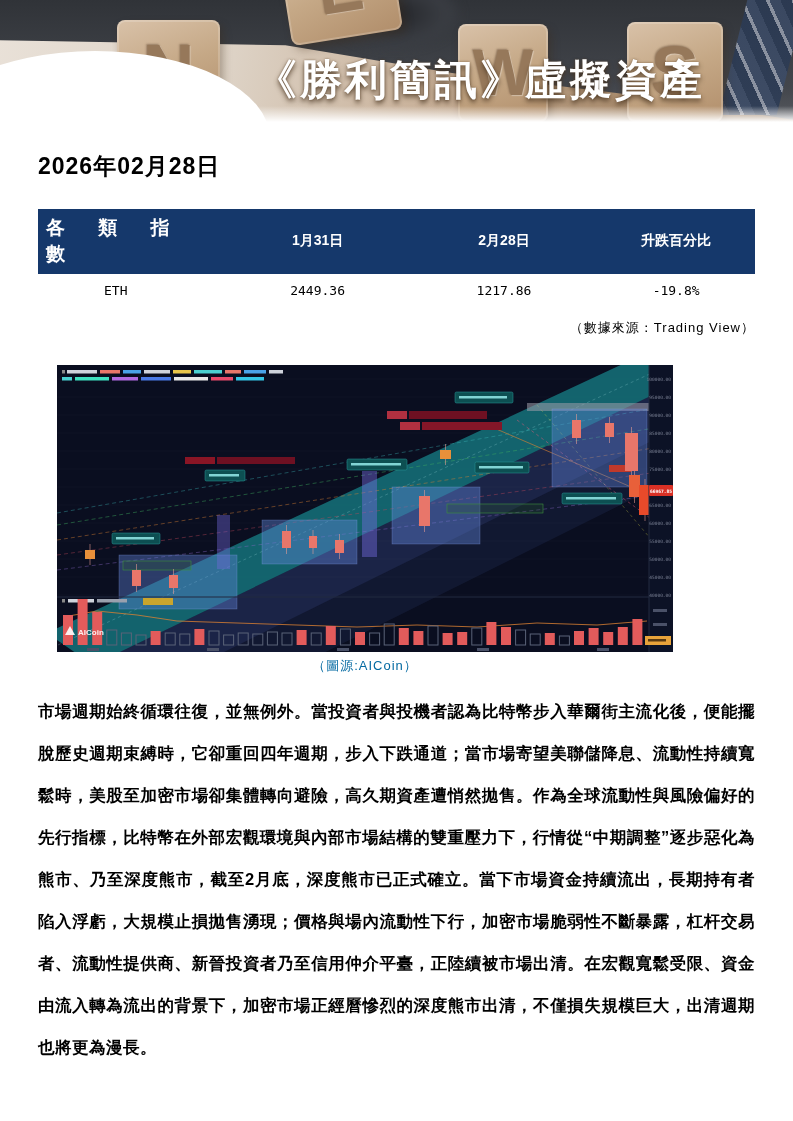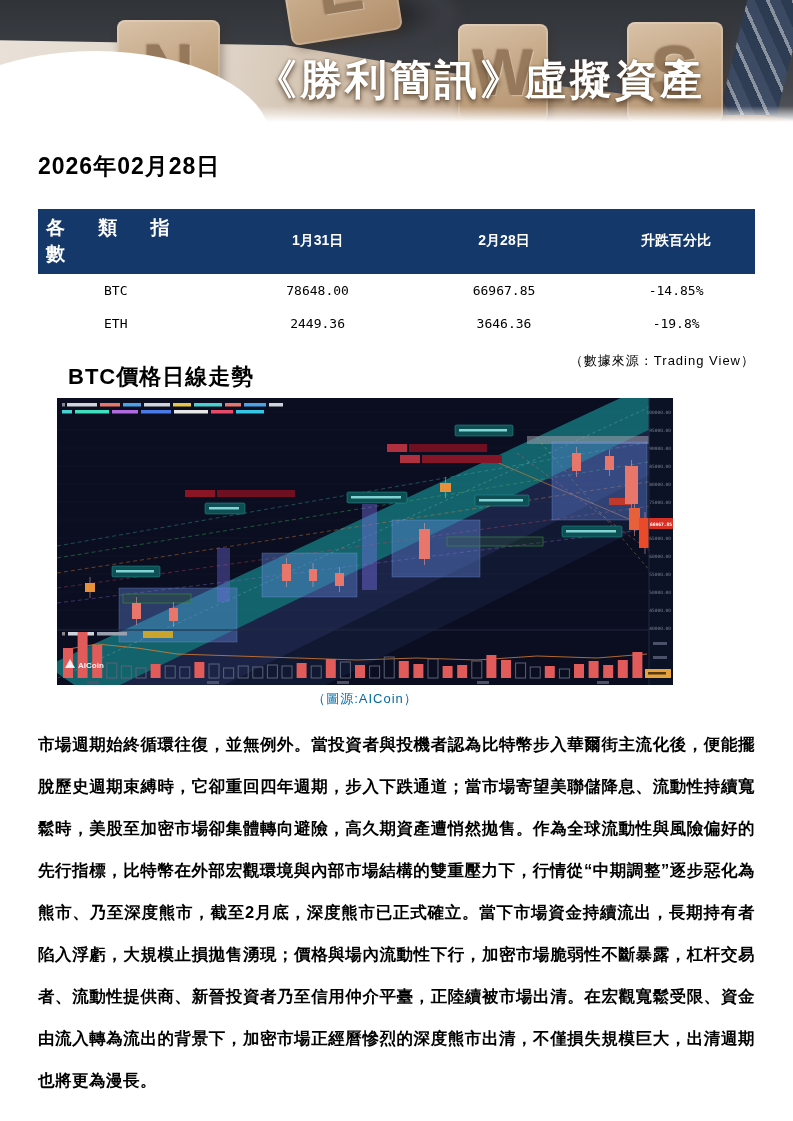--- a/index.html
+++ b/index.html
@@ -90,37 +90,30 @@
       <thead>
         <tr>
           <th class="c0">各 類 指 數</th>
           <th class="c1">1月31日</th>
           <th class="c2">2月28日</th>
           <th class="c3">升跌百分比</th>
         </tr>
       </thead>
       <tbody>
         <tr>
-          <td class="name">BTC</td>
-          <td>78648.00</td>
-          <td>66967.85</td>
-          <td>-14.85%</td>
-        </tr>
-        <tr>
           <td class="name">ETH</td>
           <td>2449.36</td>
-          <td>3646.36</td>
+          <td>1217.86</td>
           <td>-19.8%</td>
         </tr>
       </tbody>
     </table>
 
     <div class="src-title-row">
       <span class="data-source">（數據來源：Trading View）</span>
-      <span class="section-title">BTC價格日線走勢</span>
     </div>
 
     <div class="chart-wrap">
       <svg id="chart" viewBox="0 0 616 287" width="616" height="287" xmlns="http://www.w3.org/2000/svg">
         <rect x="0" y="0" width="616" height="287" fill="#0a0e20"></rect>
 
         <g id="g-grid" stroke="rgba(255,255,255,0.05)" stroke-width="0.6">
             <line x1="0" y1="14" x2="592" y2="14" stroke="rgba(255,255,255,0.05)" stroke-width="0.6"></line>
             <line x1="0" y1="32" x2="592" y2="32" stroke="rgba(255,255,255,0.05)" stroke-width="0.6"></line>
             <line x1="0" y1="50" x2="592" y2="50" stroke="rgba(255,255,255,0.05)" stroke-width="0.6"></line>

